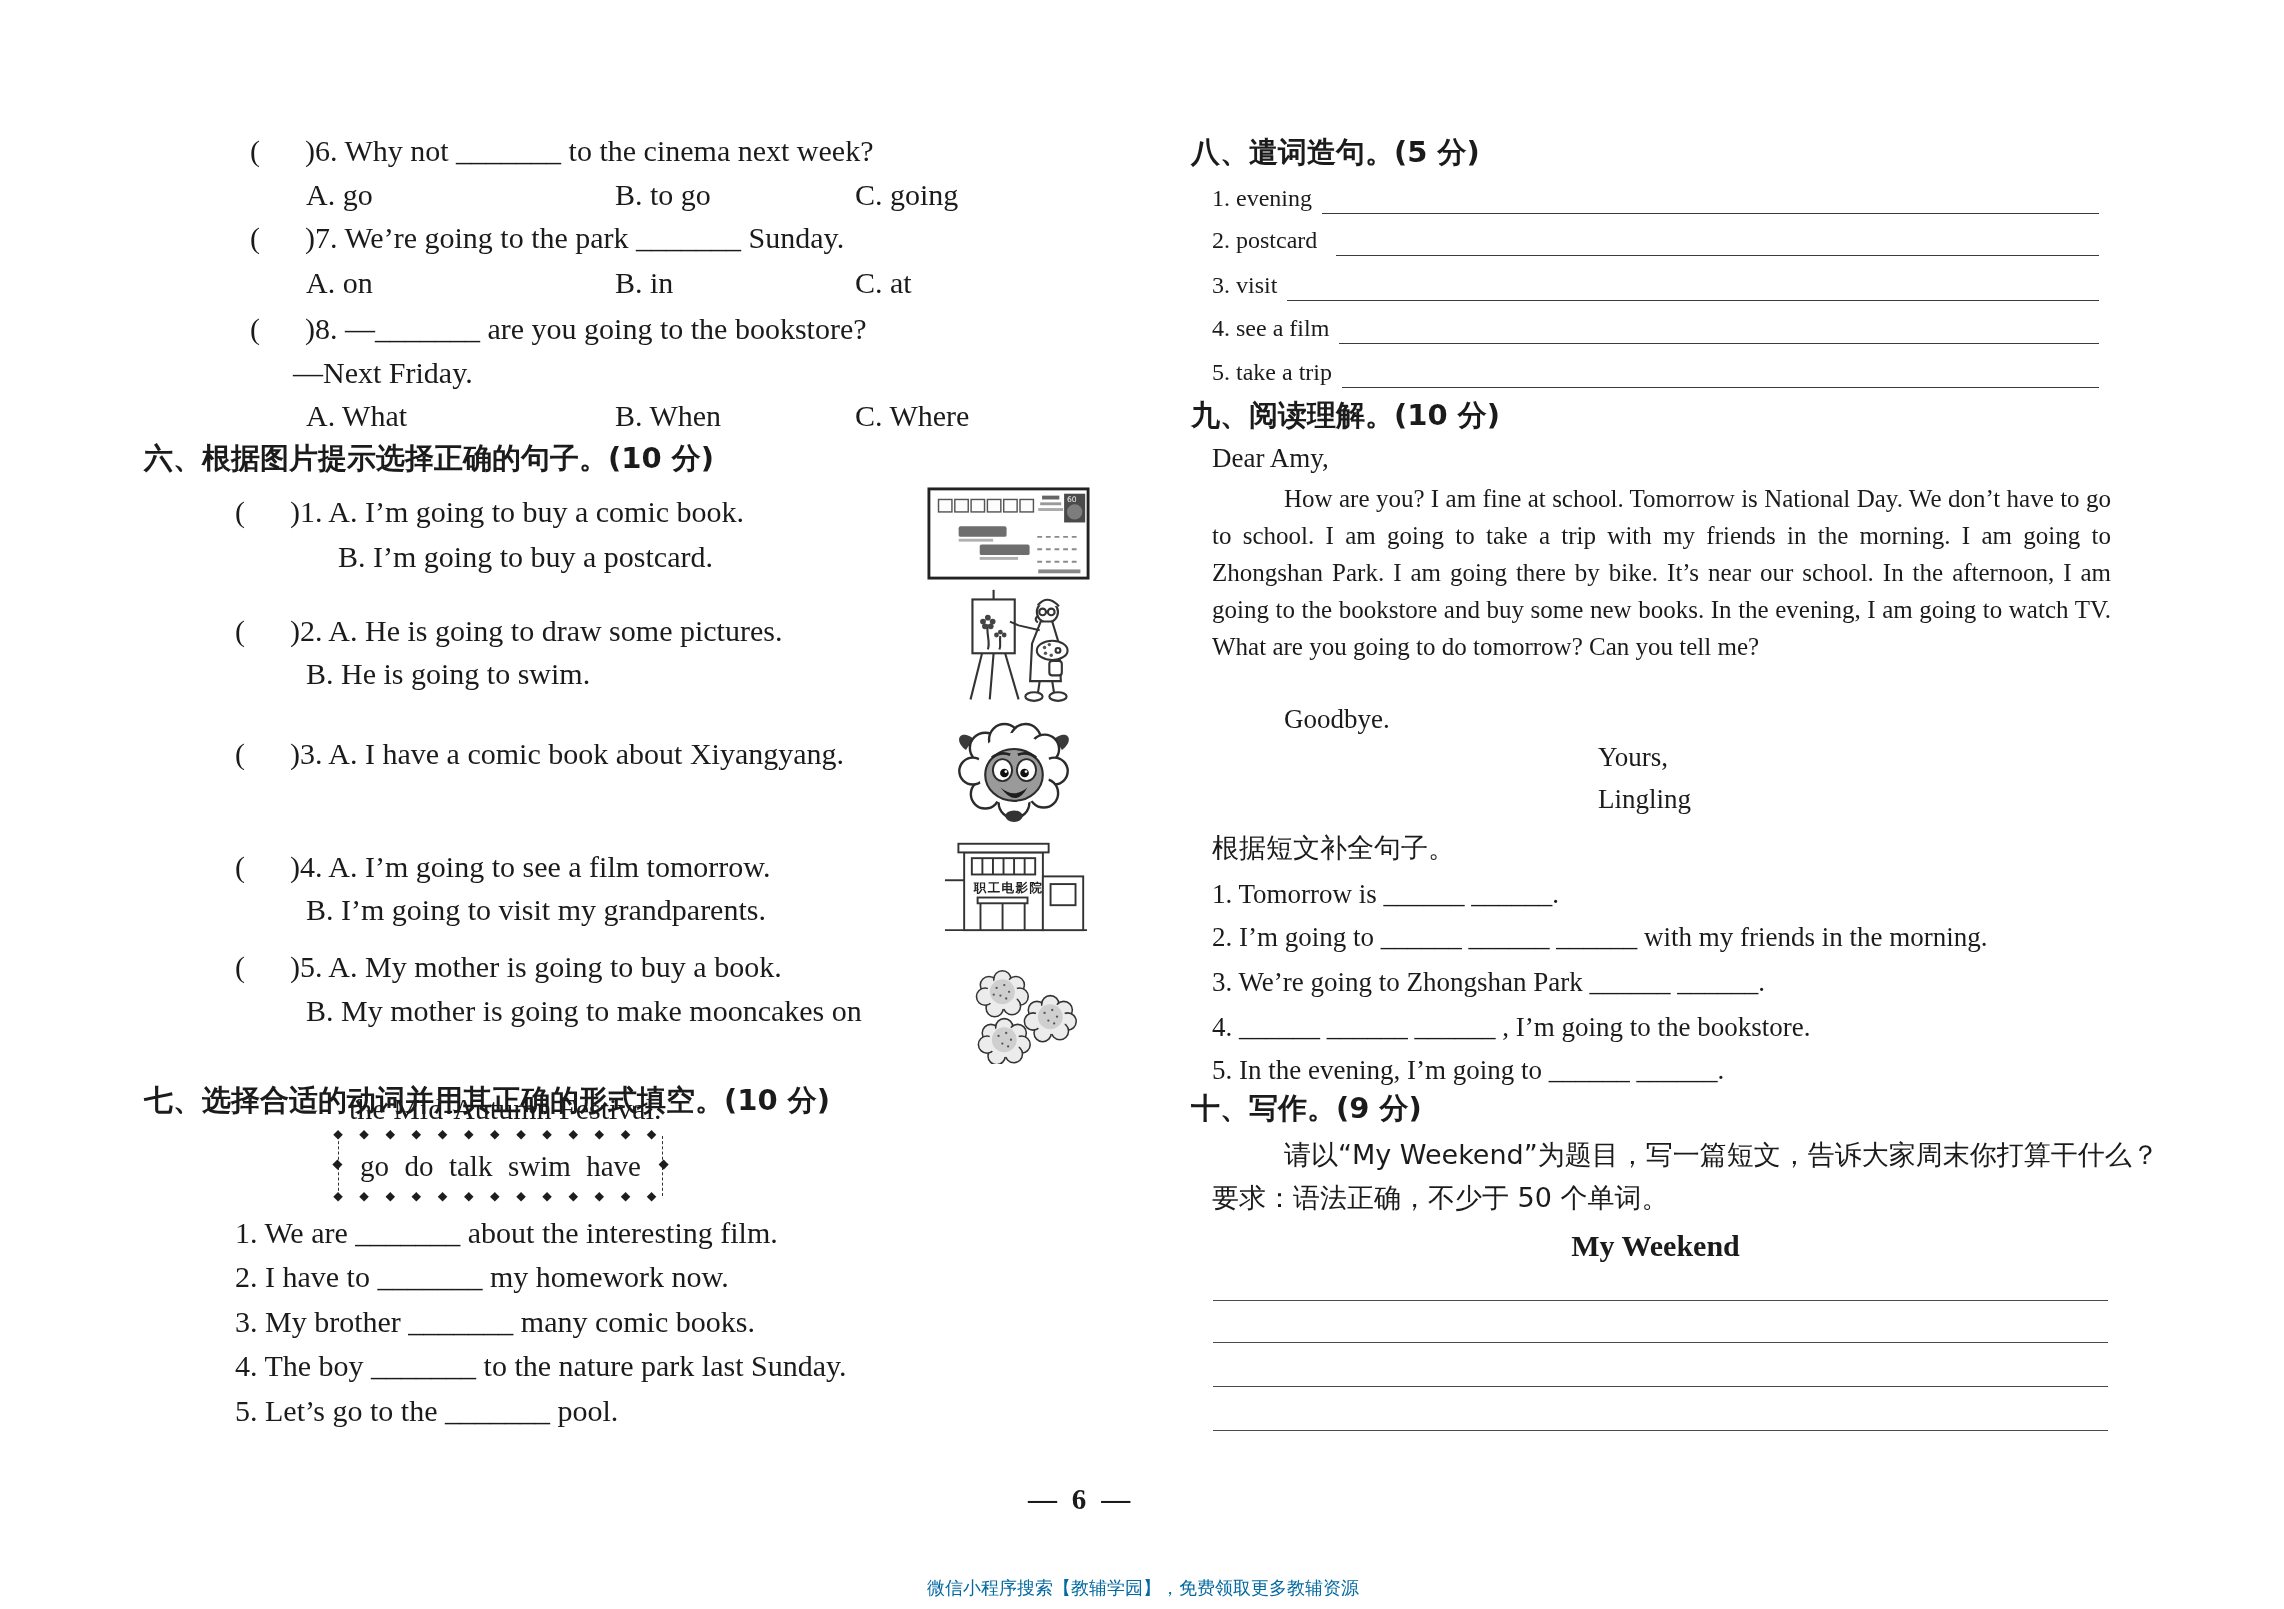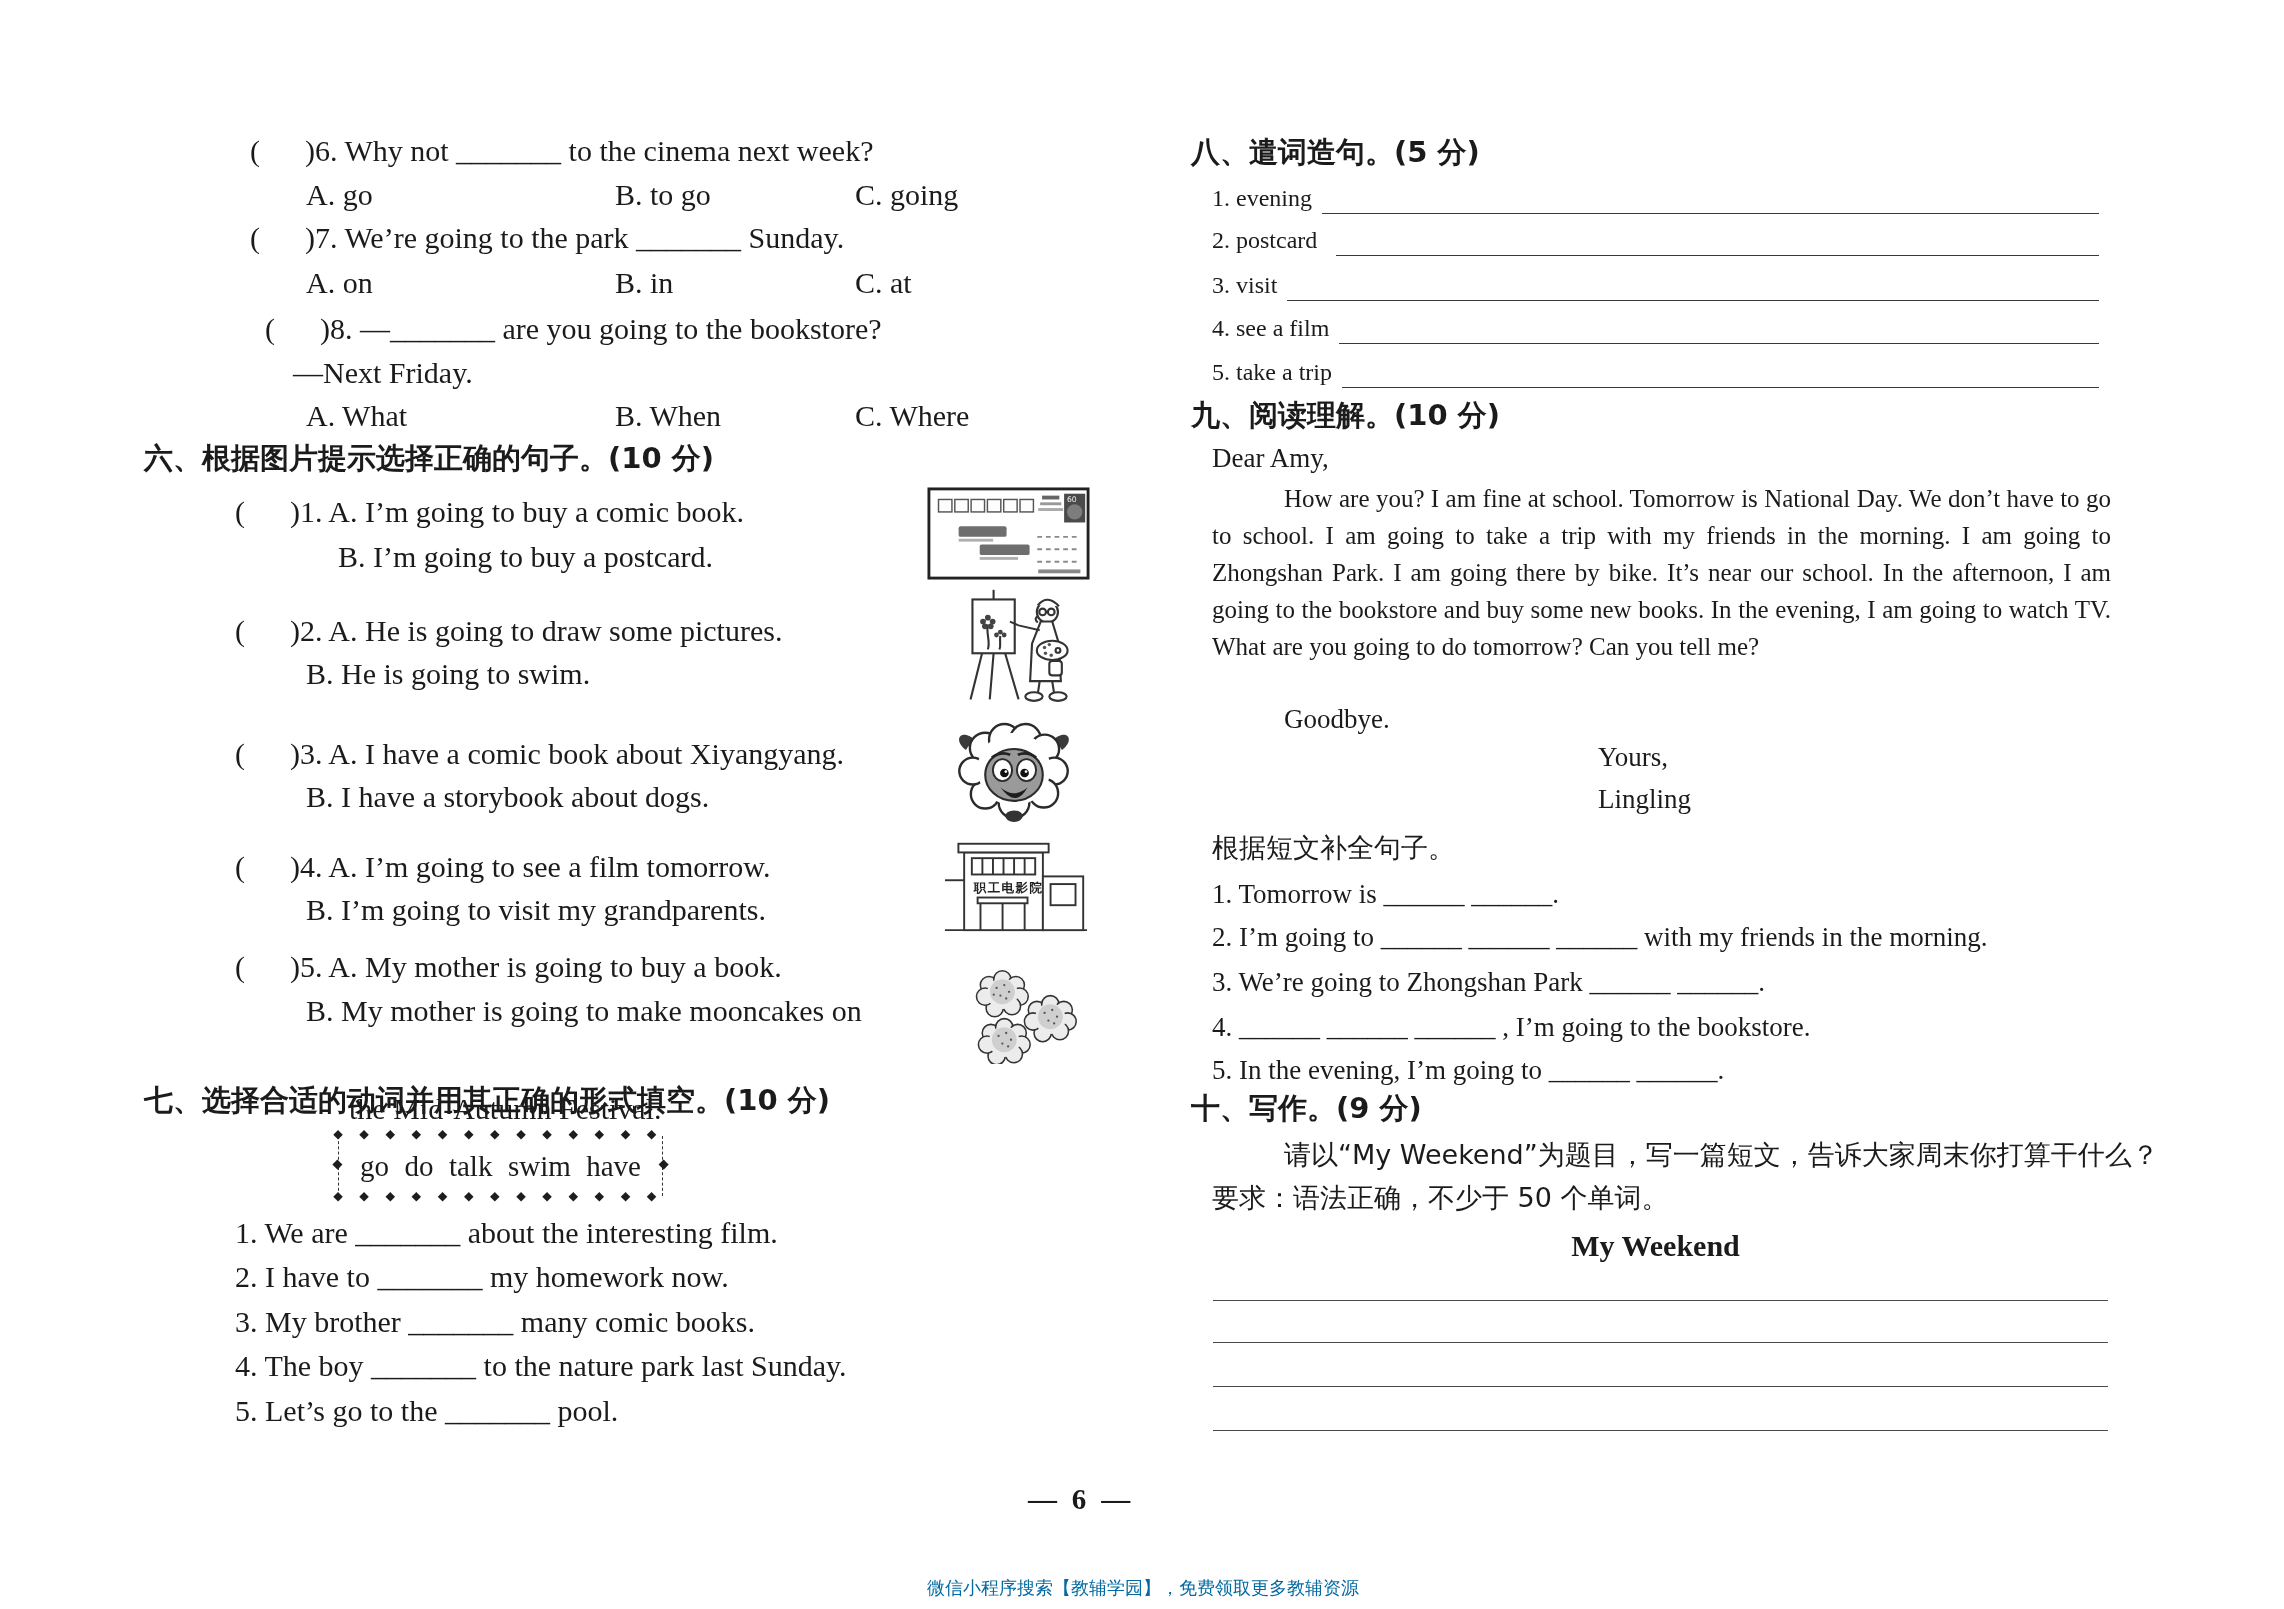--- a/index.html
+++ b/index.html
@@ -41,34 +41,33 @@
   <div class="abs en" style="left:250px;top:131px;">(      )6. Why not _______ to the cinema next week?</div>
   <div class="abs en" style="left:306px;top:175px;">A. go</div>
   <div class="abs en" style="left:615px;top:175px;">B. to go</div>
   <div class="abs en" style="left:855px;top:175px;">C. going</div>
 
   <div class="abs en" style="left:250px;top:218px;">(      )7. We’re going to the park _______ Sunday.</div>
   <div class="abs en" style="left:306px;top:263px;">A. on</div>
   <div class="abs en" style="left:615px;top:263px;">B. in</div>
   <div class="abs en" style="left:855px;top:263px;">C. at</div>
 
-  <div class="abs en" style="left:250px;top:309px;margin-left:15px;">(      )8. —_______ are you going to the bookstore?</div>
+  <div class="abs en" style="left:250px;top:309px;">(      )8. —_______ are you going to the bookstore?</div>
   <div class="abs en" style="left:293px;top:353px;">—Next Friday.</div>
   <div class="abs en" style="left:306px;top:396px;">A. What</div>
   <div class="abs en" style="left:615px;top:396px;">B. When</div>
   <div class="abs en" style="left:855px;top:396px;">C. Where</div>
 
   <div class="abs zh-h" style="left:144px;top:438px;">六、根据图片提示选择正确的句子。(10 分)</div>
 
   <div class="abs en" style="left:235px;top:492px;">(      )1. A. I’m going to buy a comic book.</div>
   <div class="abs en" style="left:322px;top:537px;margin-left:16px;">B. I’m going to buy a postcard.</div>
   <div class="abs en" style="left:235px;top:611px;">(      )2. A. He is going to draw some pictures.</div>
   <div class="abs en" style="left:306px;top:654px;">B. He is going to swim.</div>
   <div class="abs en" style="left:235px;top:734px;">(      )3. A. I have a comic book about Xiyangyang.</div>
-  <div class="abs en" style="left:306px;top:777px;">B. I have a storybook about dogs.</div>
   <div class="abs en" style="left:235px;top:847px;">(      )4. A. I’m going to see a film tomorrow.</div>
   <div class="abs en" style="left:306px;top:890px;">B. I’m going to visit my grandparents.</div>
   <div class="abs en" style="left:235px;top:947px;">(      )5. A. My mother is going to buy a book.</div>
   <div class="abs en" style="left:306px;top:991px;">B. My mother is going to make mooncakes on</div>
   <div class="abs en" style="left:349px;top:1089px;">the Mid-Autumn Festival.</div>
 
   <svg class="img" style="left:927px;top:487px;" width="163" height="93" viewBox="0 0 170 97">
     <rect x="2" y="2" width="166" height="93" fill="#fff" stroke="#222" stroke-width="3"></rect>
     <g fill="#fdfdfd" stroke="#555" stroke-width="1.5">
       <rect x="12" y="13" width="14" height="13"></rect>

